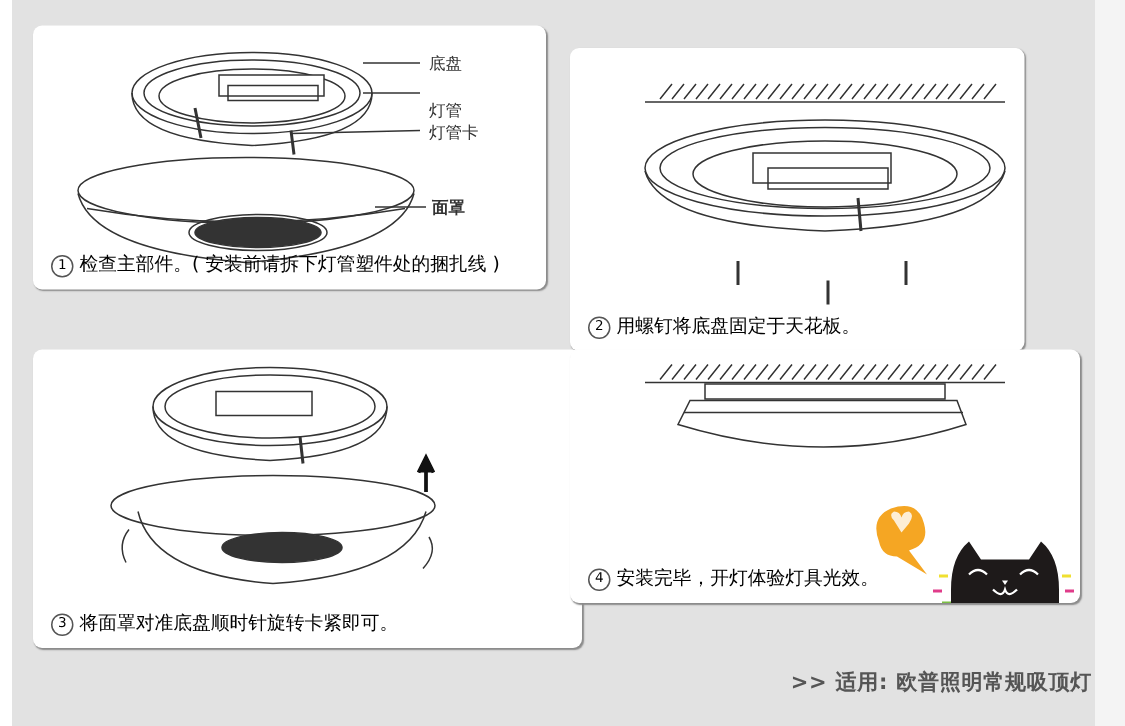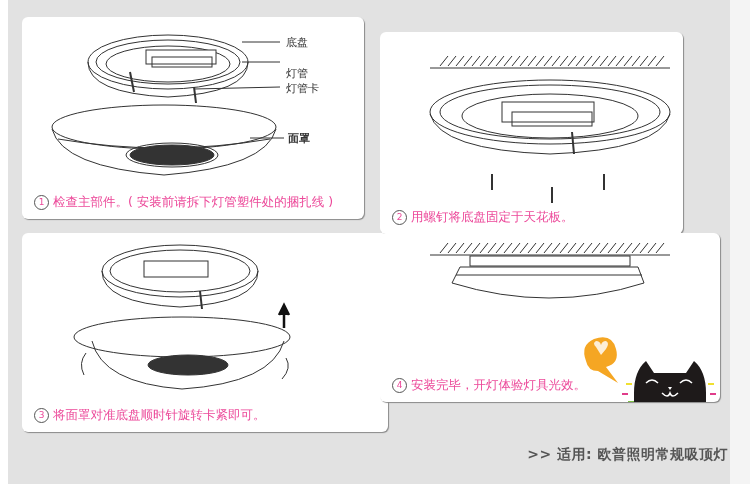--- a/index.html
+++ b/index.html
@@ -1,24 +1,24 @@
 <!DOCTYPE html>
 <html><head>
   <meta charset="utf-8">
   <style>
     html, body { margin:0; padding:0; }
     body { width:750px; height:484px; background:#ffffff; position:relative; overflow:hidden; font-family:"DejaVu Sans", sans-serif; }
     .bg { position:absolute; left:8px; top:0; width:722px; height:484px; background:#e2e2e2; }
     .stripe { position:absolute; left:730px; top:0; width:20px; height:484px; background:#f4f4f4; }
     .panel { position:absolute; background:#fff; border-radius:6px; box-shadow:1px 1px 1px #8a8a8a; overflow:hidden; }
-    .p1 { left:22px; top:17px; width:342px; height:202px; }
+    .p1 { left:22px; top:17px; width:342px; height:176px; }
     .p2 { left:380px; top:32px; width:303px; height:202px; }
     .p3 { left:22px; top:233px; width:342px; height:199px;padding-left:24px; }
     .p4 { left:380px; top:233px; width:340px; height:169px; }
-    .caption { position:absolute; left:12px; bottom:8px; font-size:12.5px; color:#ec4899; white-space:nowrap; }
+    .caption { position:absolute; left:12px; bottom:8px; font-size:12.5px; color:#000000; white-space:nowrap; }
     .num { display:inline-block; width:13px; height:13px; border:1px solid #555; border-radius:50%; font-size:9px; line-height:13px; text-align:center; margin-right:4px; vertical-align:1px; }
     svg { position:absolute; left:0; top:0; }
     .label { position:absolute; font-family:"DejaVu Serif", serif; font-size:11px; color:#333; }
     .footer { position:absolute; right:22px; top:446px; font-size:14px; color:#555; letter-spacing:0.5px;font-weight:bold; }
   </style>
 </head>
 <body>
 
 <div class="bg"></div>
 <div class="stripe"></div>

